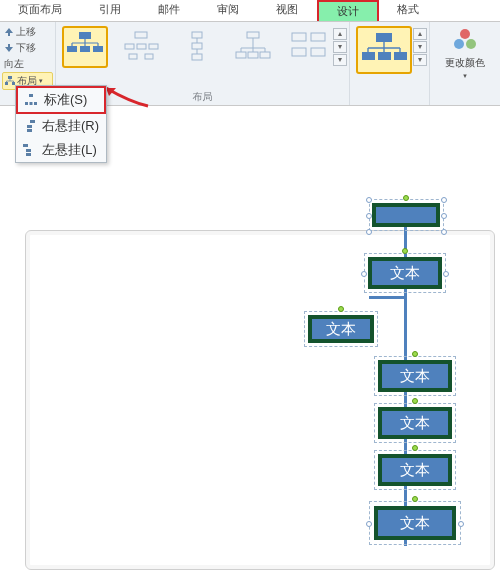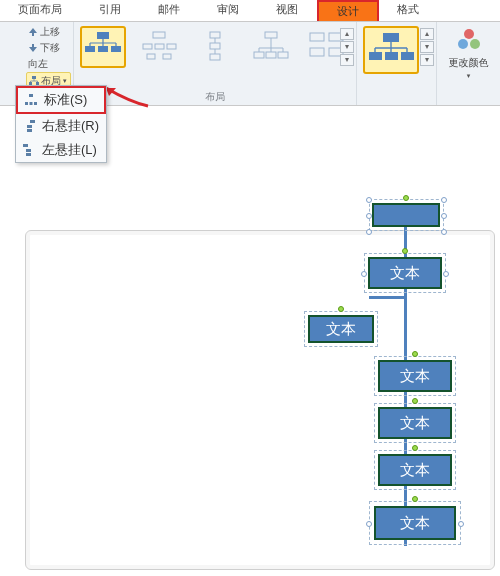--- a/index.html
+++ b/index.html
@@ -1,24 +1,24 @@
 <!DOCTYPE html>
 <html><head>
 <meta charset="utf-8">
 <style>
   * { box-sizing: border-box; margin: 0; padding: 0; font-family: "Microsoft YaHei", sans-serif; }
   body { width: 500px; height: 576px; background: #fff; overflow: hidden; position: relative; }
 
   
   .tabs { display: flex; background: #fff; height: 22px; border-bottom: 1px solid #c9c9c9; }
   .tab { padding: 2px 18px; font-size: 11px; color: #444; border-right: 1px solid transparent; cursor: pointer; }
-  .tab.active { border: 2px solid #d8262c; border-bottom: none; background: #f97316; color: #333; }
-
-  
-  .ribbon { background: #eef2f6; border-bottom: 1px solid #c9c9c9; display: flex; height: 84px; position: relative; padding-left: 24px; }
+  .tab.active { border: 2px solid #d8262c; border-bottom: none; background: #86efac; color: #333; }
+
+  
+  .ribbon { background: #eef2f6; border-bottom: 1px solid #c9c9c9; display: flex; height: 84px; position: relative; }
 
   .mini-stack { width: 56px; border-right: 1px solid #d7dde3; padding: 2px; }
   .mini-stack .row { display: flex; align-items: center; font-size: 10px; color: #555; padding: 1px 2px; gap: 2px; }
   .mini-stack .row.sel { background: #fff3b5; border: 1px solid #e6cf62; border-radius: 2px; }
   .mini-icon { width: 10px; height: 10px; display: inline-block; }
 
   .gallery { flex: 1; display: flex; align-items: flex-start; padding: 4px 6px 0 6px; gap: 10px; border-right: 1px solid #d7dde3; position: relative; }
   .gal-item { width: 46px; height: 42px; display: flex; align-items: center; justify-content: center; border: 1px solid transparent; border-radius: 3px; }
   .gal-item.sel { border: 2px solid #e6a400; background: #fff3b5; }
   .hier-svg { width: 40px; height: 34px; }
@@ -40,21 +40,21 @@
   
   .arrow1 { position: absolute; left: 100px; top: 84px; color: #d8262c; }
   .arrow2 { position: absolute; left: 55px; top: 270px; color: #d8262c; }
 
   .anno-text { position: absolute; left: 55px; top: 310px; font-size: 20px; color: #d8262c; letter-spacing: 1px; }
 
   
   .canvas-frame { position: absolute; left: 25px; top: 230px; width: 470px; height: 340px; border: 1px solid #cfcfcf; border-radius: 6px; background: #fff; box-shadow: 0 0 0 4px #f6f6f6 inset; }
   .smart-art { position: absolute; right: 0; top: -30px; width: 180px; height: 370px; }
 
-  .node { position: absolute; background: #4f81bd; border: 2px solid #14532d; color: #fff; display: flex; align-items: center; justify-content: center; font-size: 15px; }
+  .node { position: absolute; background: #4f81bd; border: 4px solid #14532d; color: #fff; display: flex; align-items: center; justify-content: center; font-size: 15px; }
   .handle { position: absolute; width: 6px; height: 6px; background: #fff; border: 1px solid #7fa0c9; border-radius: 50%; }
   .handle.g { background: #9cdb4f; border-color: #5a9a16; }
   .sel-box { position: absolute; border: 1px dashed #9fb6cf; }
   .conn { position: absolute; background: #4f81bd; }
 
 </style>
 </head>
 <body>
 
 <div class="tabs">

